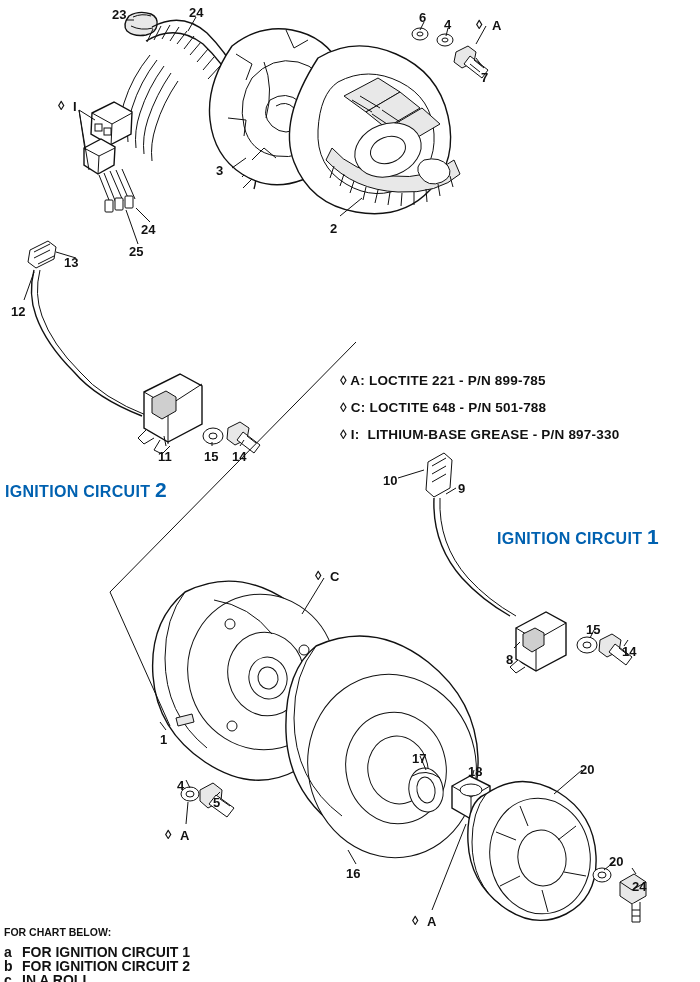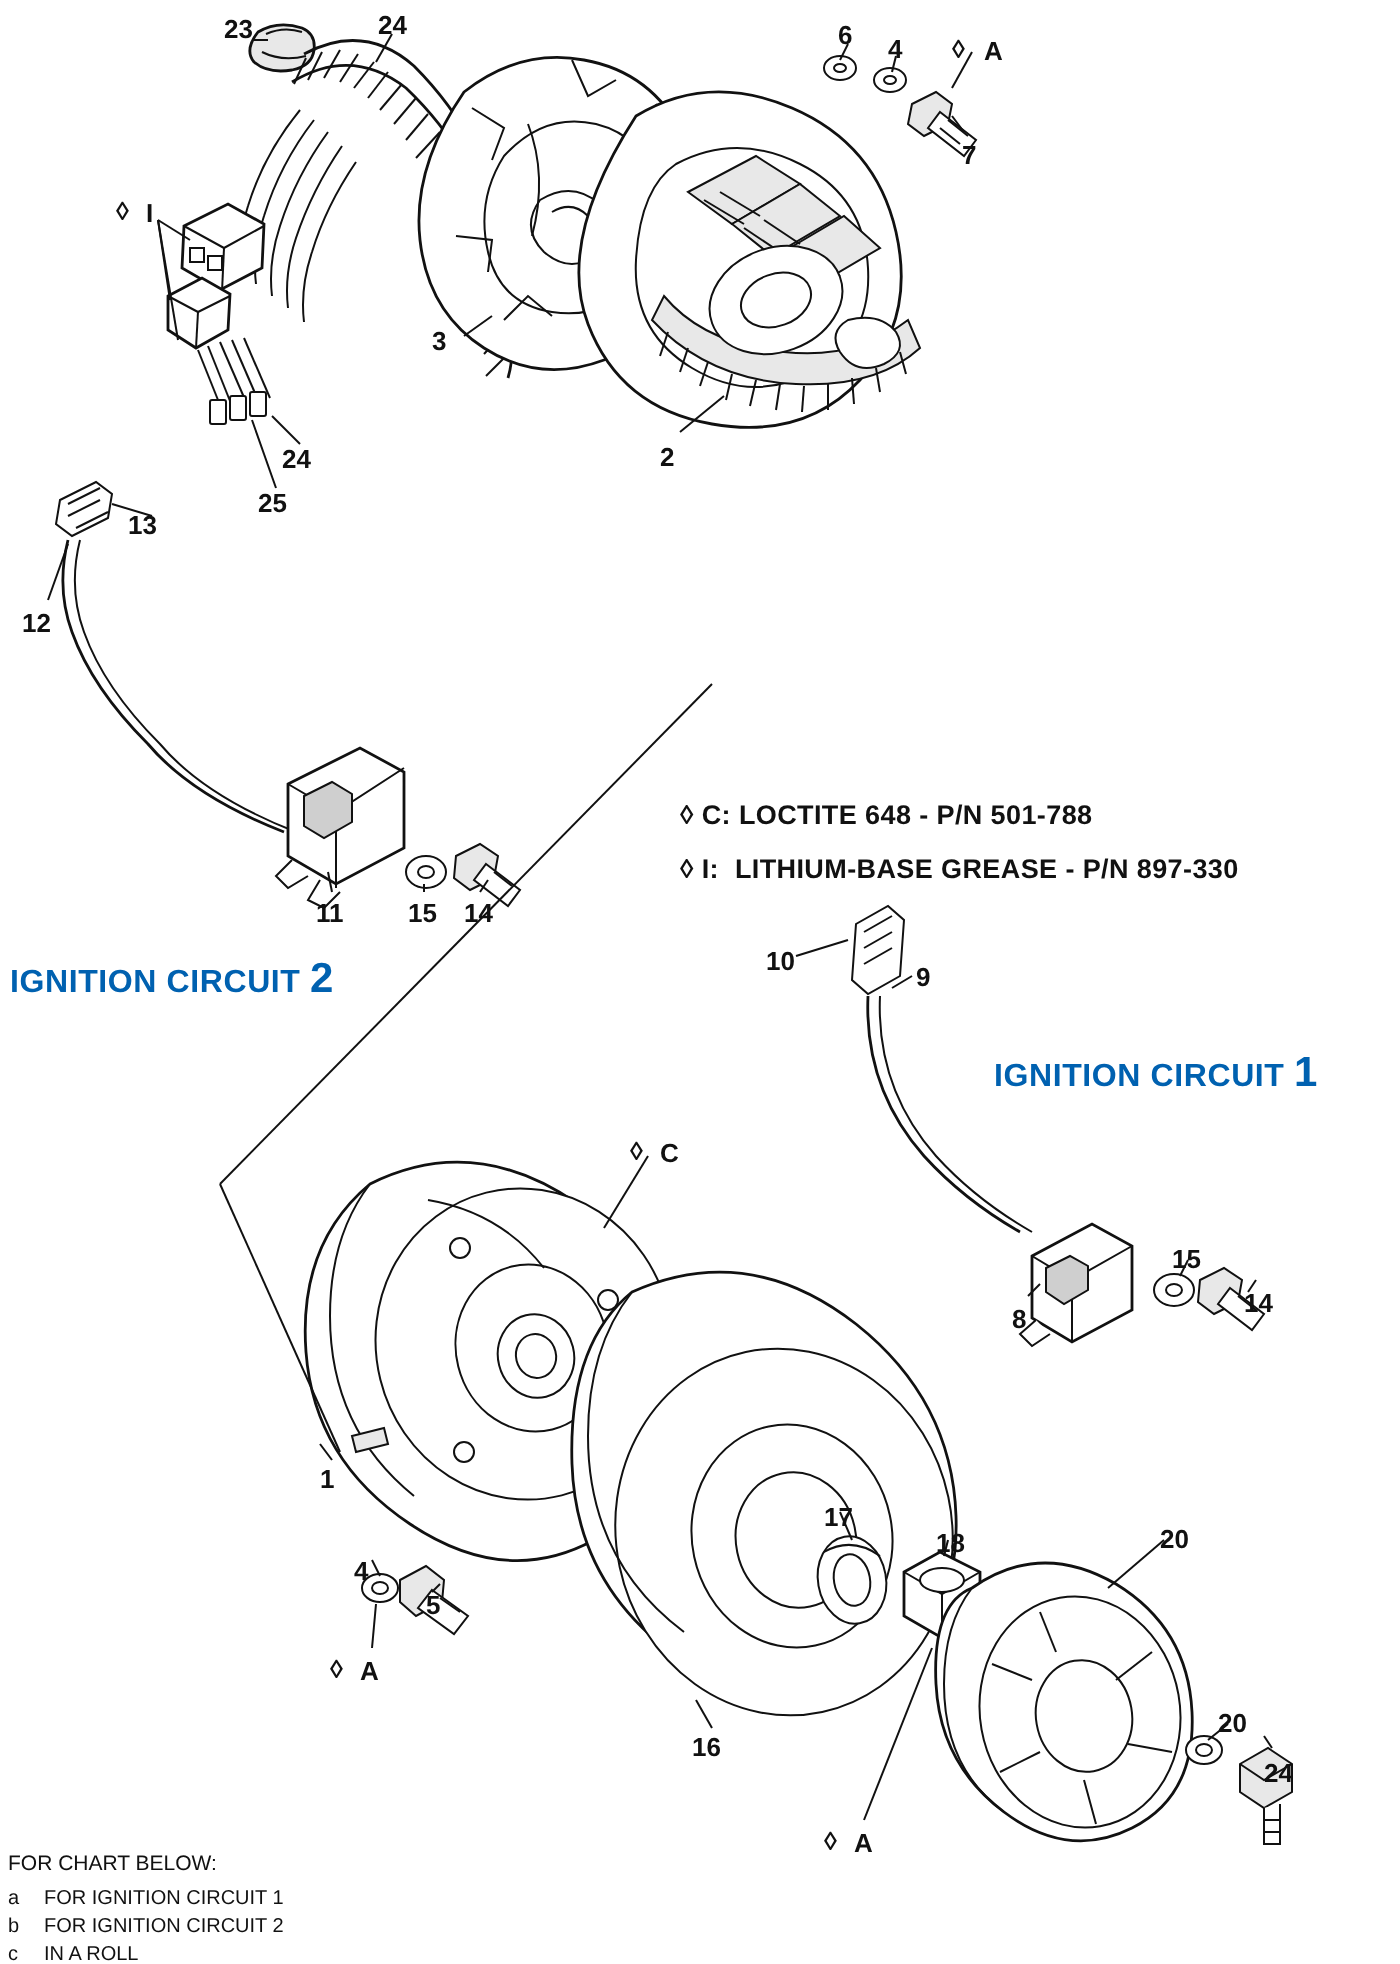--- a/index.html
+++ b/index.html
@@ -35,28 +35,28 @@
     font-size:16px;
     font-weight:700;
     color:#0061b0;
     letter-spacing:0.3px;
     white-space:nowrap;
   }
   .circuit-label .num{font-size:21px;}
   .chart-head{
     position:absolute;
     font-size:10.5px;
-    font-weight:400;
+    font-weight:700;
     color:#111;
     white-space:nowrap;
   }
   .chart-row{
     position:absolute;
-    font-size:10px;
-    font-weight:400;
+    font-size:14px;
+    font-weight:700;
     color:#111;
     white-space:nowrap;
   }
   .chart-row .key{display:inline-block;width:18px;}
   .drop{font-weight:700;}
   .line{stroke:#111;fill:none;}
   .thin{stroke-width:1;}
   .med{stroke-width:1.4;}
   .fillw{fill:#fff;}
   .fillg{fill:#e8e8e8;}
@@ -389,20 +389,25 @@
   <div class="callout" style="left:180px;top:829px"><span>A</span></div>
   <div class="callout" style="left:412px;top:752px"><span>17</span></div>
   <div class="callout" style="left:468px;top:765px"><span>18</span></div>
   <div class="callout" style="left:580px;top:763px"><span>20</span></div>
   <div class="callout" style="left:346px;top:867px"><span>16</span></div>
   <div class="callout" style="left:609px;top:855px"><span>20</span></div>
   <div class="callout" style="left:632px;top:880px"><span>24</span></div>
   <div class="callout" style="left:412px;top:914px"><span>◊</span></div>
   <div class="callout" style="left:427px;top:915px"><span>A</span></div>
 
+  <div class="note" style="left:340px;top:373px">
+    <span class="drop">◊</span>
+    <span>A:</span>
+    <span>LOCTITE 221 - P/N 899-785</span>
+  </div>
   <div class="note" style="left:340px;top:400px">
     <span class="drop">◊</span>
     <span>C:</span>
     <span>LOCTITE 648 - P/N 501-788</span>
   </div>
   <div class="note" style="left:340px;top:427px">
     <span class="drop">◊</span>
     <span>I:</span>
     <span style="padding-left:4px">LITHIUM-BASE GREASE - P/N 897-330</span>
   </div>

